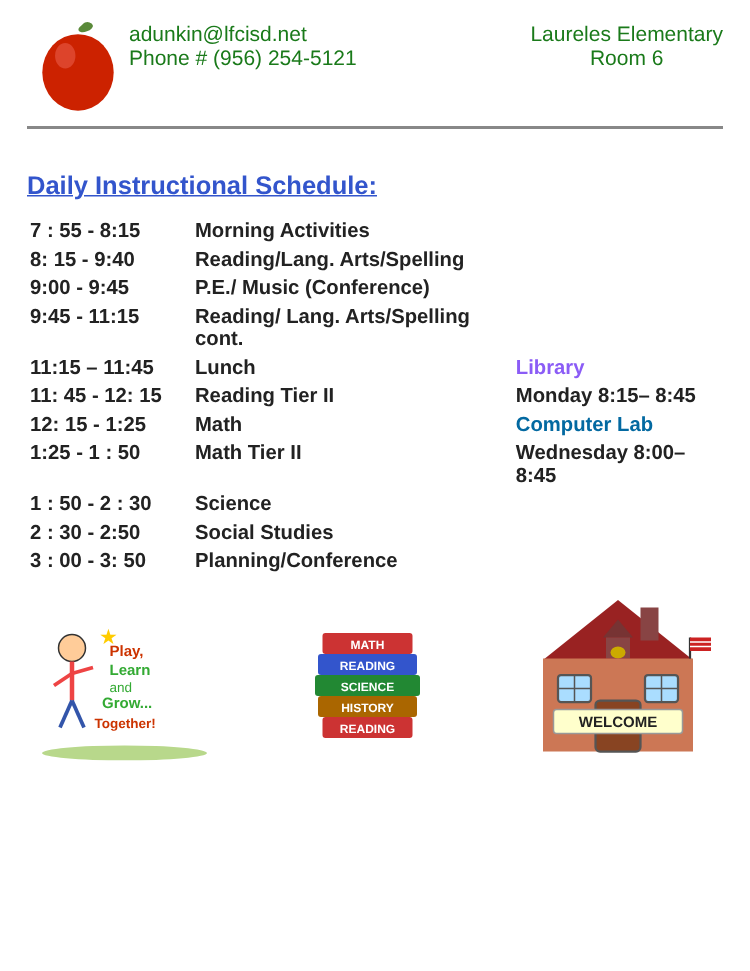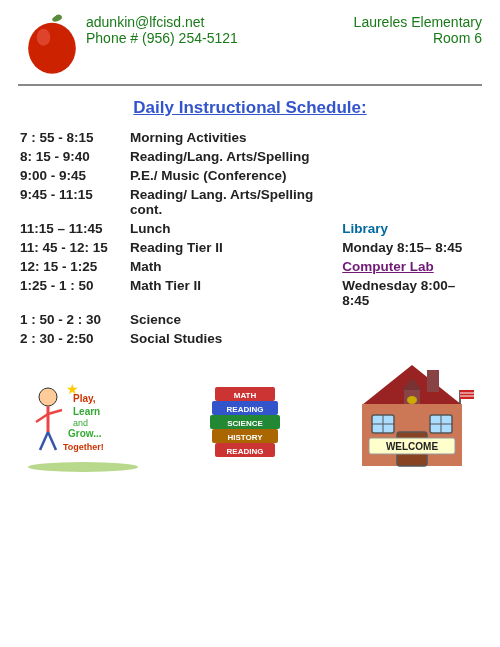--- a/index.html
+++ b/index.html
@@ -29,33 +29,33 @@
     }
     .contact-block {
       display: flex;
       justify-content: space-between;
       margin-top: 4px;
     }
     .contact-left {
       text-align: left;
     }
     .contact-right {
-      text-align: right;
+      text-align: center;
     }
     .green-bold {
       color: #1a7a1a;
       font-weight: normal;
       font-size: 14px;
     }
     .section-title {
-      text-align: center;
+      text-align: left;
       color: #3355cc;
       font-size: 17px;
       font-weight: bold;
-      margin: 12px 0 10px 0;
+      margin: 28px 0 10px 0;
       text-decoration: underline;
     }
     .schedule-table {
       width: 100%;
       border-collapse: collapse;
     }
     .schedule-table td {
       padding: 2px 2px;
       vertical-align: top;
       font-size: 13.5px;
@@ -68,28 +68,27 @@
     }
     .activity-col {
       font-weight: bold;
       color: #222;
     }
     .note-col {
       text-align: left;
       padding-left: 10px;
     }
     .library-label {
+      color: #8b5cf6;
+      font-weight: bold;
+      text-align: right;
+    }
+    .complab-label {
       color: #0369a1;
       font-weight: bold;
-      text-align: right;
-    }
-    .complab-label {
-      color: #701a75;
-      font-weight: bold;
-      text-decoration: underline;
     }
     .footer-images {
       display: flex;
       justify-content: space-between;
       align-items: flex-end;
       margin-top: 14px;
     }
     
     .apple-svg { width: 68px; height: 68px; }
     
@@ -201,20 +200,25 @@
       <tr>
         <td class="time-col">1 : 50  -  2 : 30</td>
         <td class="activity-col">Science</td>
         <td class="note-col"></td>
       </tr>
       <tr>
         <td class="time-col">2 : 30  -   2:50</td>
         <td class="activity-col">Social Studies</td>
         <td class="note-col"></td>
       </tr>
+      <tr>
+        <td class="time-col">3 : 00  -   3: 50</td>
+        <td class="activity-col">Planning/Conference</td>
+        <td class="note-col"></td>
+      </tr>
     </tbody>
 </table>
 
 <div class="footer-images">
 
   <div class="plg-box">
     <svg width="130" height="100" viewBox="0 0 130 100">
 
       <ellipse cx="65" cy="95" rx="55" ry="5" fill="#b8d88b"></ellipse>
 

